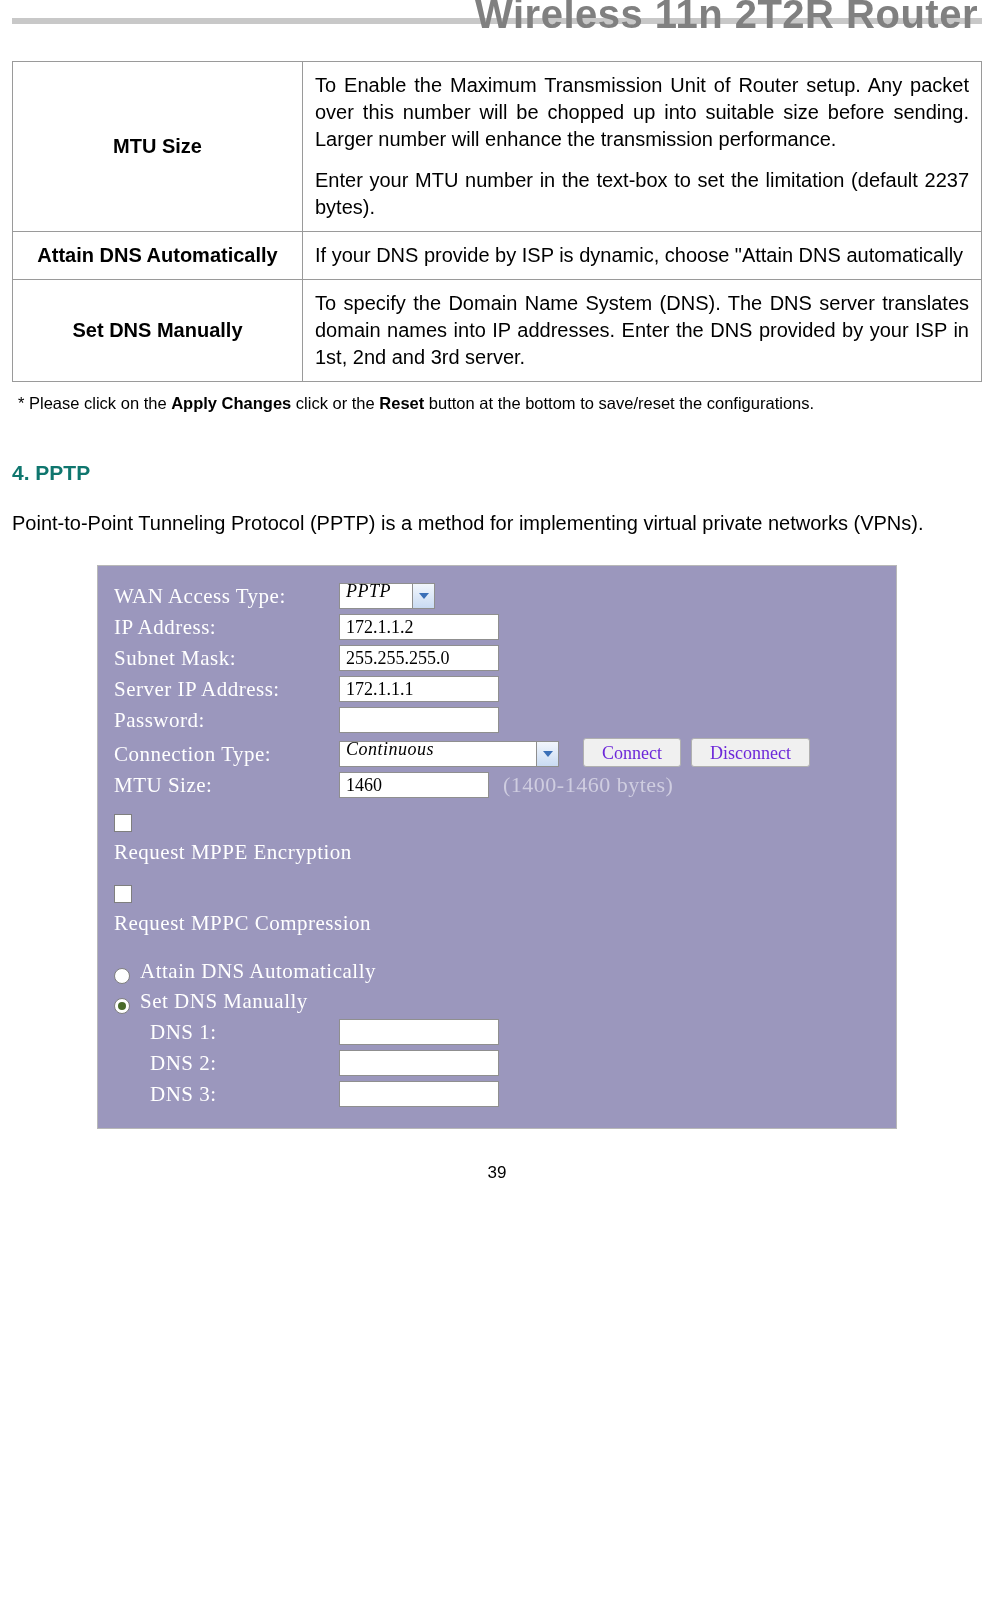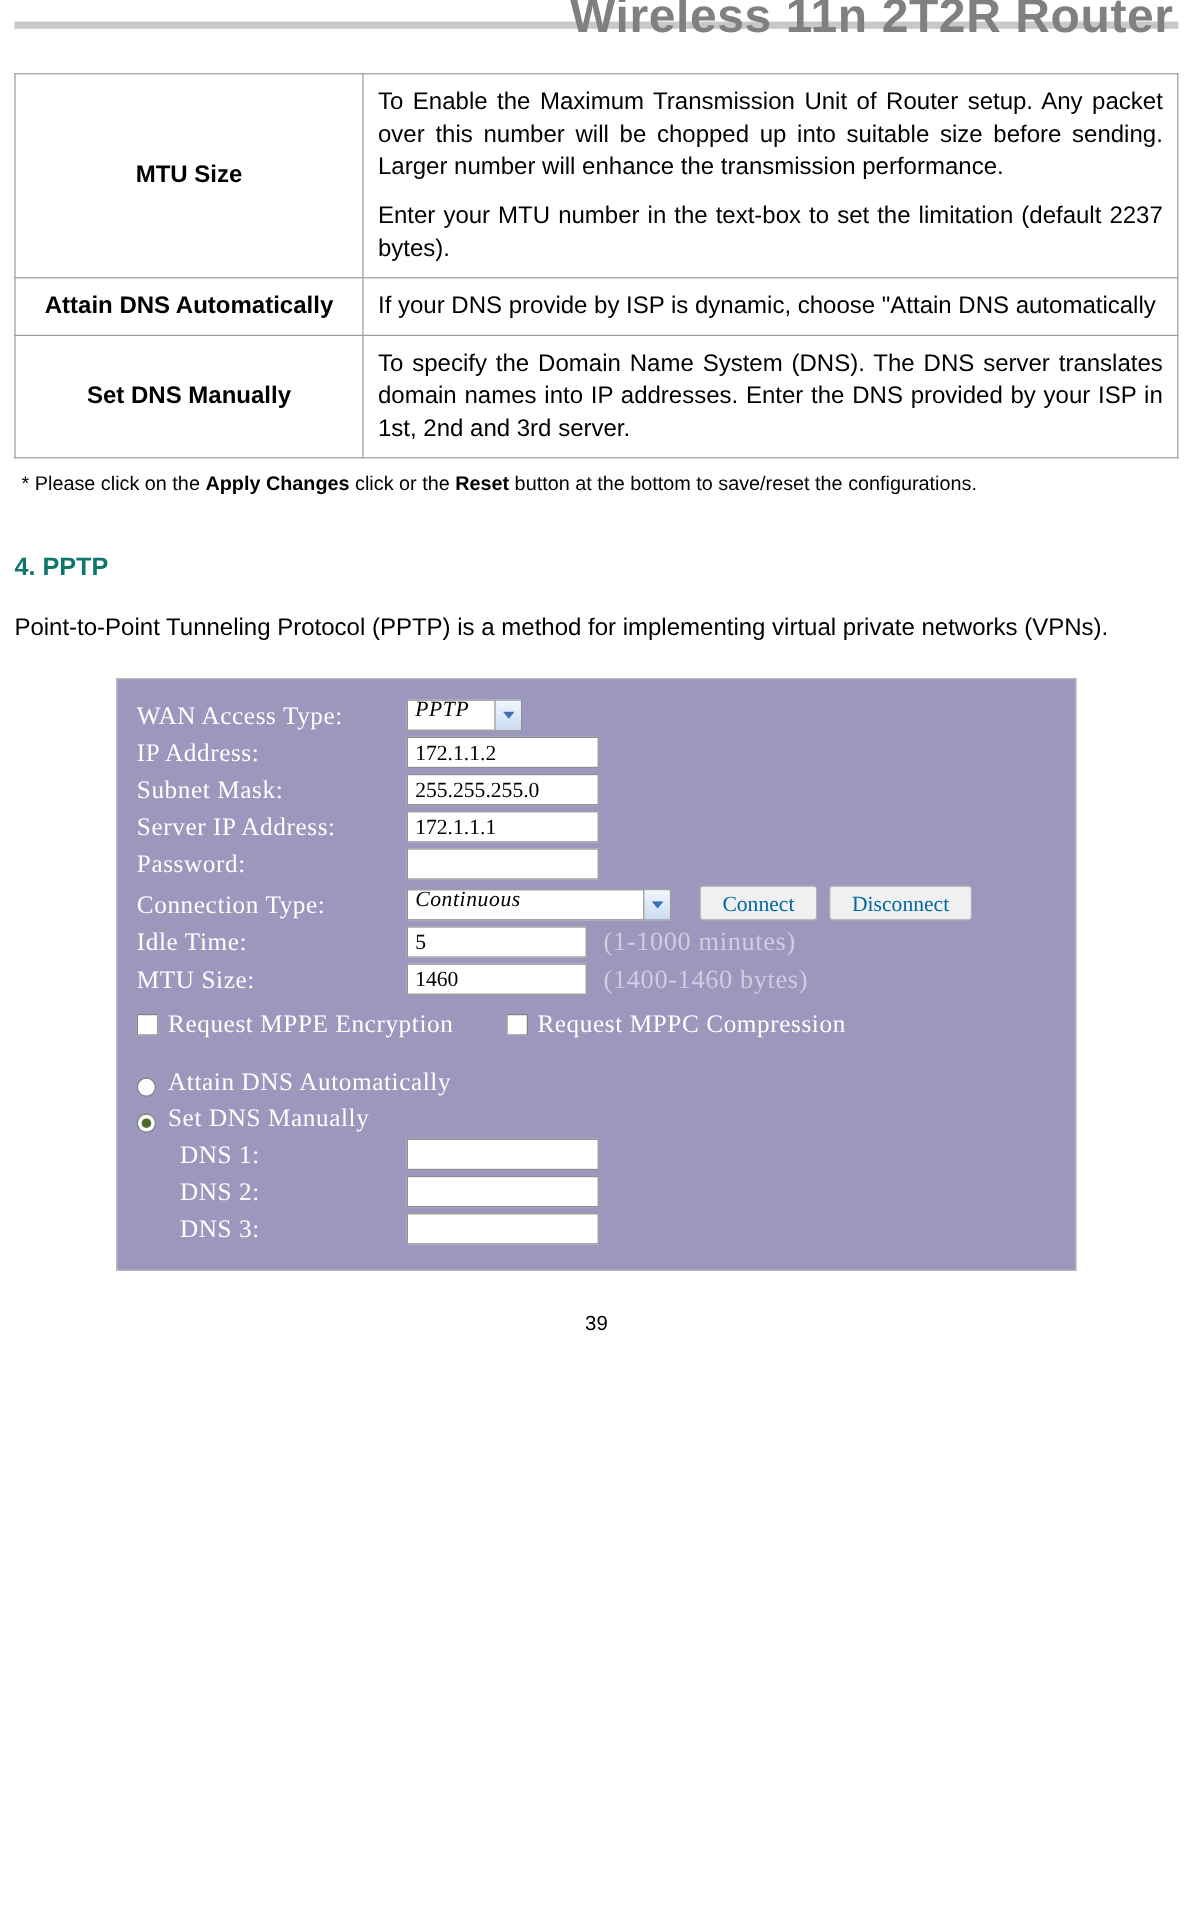--- a/index.html
+++ b/index.html
@@ -123,30 +123,30 @@
     align-items: center;
     justify-content: center;
   }
   .sel .sel-btn svg { display: block; }
   .sel.w100 .sel-text { width: 72px; }
   .sel.w220 .sel-text { width: 196px; }
 
   .btns { display: inline-flex; gap: 10px; margin-left: 14px; }
   .gbtn {
     background: #f0f0f0;
-    color: #0369a1;
+    color: #6d28d9;
     border: 1px solid #b0b0b0;
     border-radius: 3px;
     padding: 4px 18px;
     font-family: 'Times New Roman', serif;
     font-size: 18px;
     height: 29px;
   }
 
-  .chkrow { display: flex; align-items: flex-start; flex-wrap: wrap; gap: 8px; margin: 12px 0 2px 0; }
+  .chkrow { display: flex; align-items: flex-start; flex-wrap: wrap; gap: 8px; margin: 12px 0 2px 0; flex-direction: column; }
   .fchk {
     width: 18px; height: 18px;
     background: #fff;
     border: 1px solid #7f7f7f;
     display: inline-block;
     margin-top: 4px;
   }
 
   .frad {
     width: 16px; height: 16px;
@@ -243,25 +243,20 @@
             <polygon points="0,0 10,0 5,6" fill="#3a6fb7"></polygon>
           </svg>
       </span>
     </span>
     <span class="btns">
       <button class="gbtn" disabled="">Connect</button>
       <button class="gbtn" disabled="">Disconnect</button>
     </span>
   </div>
 
-  <div class="row">
-    <span class="lbl">Idle Time:</span>
-    <input type="text" class="w-short" value="5" style="">
-    <span class="hint">(1-1000 minutes)</span>
-  </div>
 
   <div class="row">
     <span class="lbl">MTU Size:</span>
     <input type="text" class="w-short" value="1460" style="">
     <span class="hint">(1400-1460 bytes)</span>
   </div>
 
   <div class="chkrow">
     <span class="fchk"></span>
     <span>Request MPPE Encryption</span>

